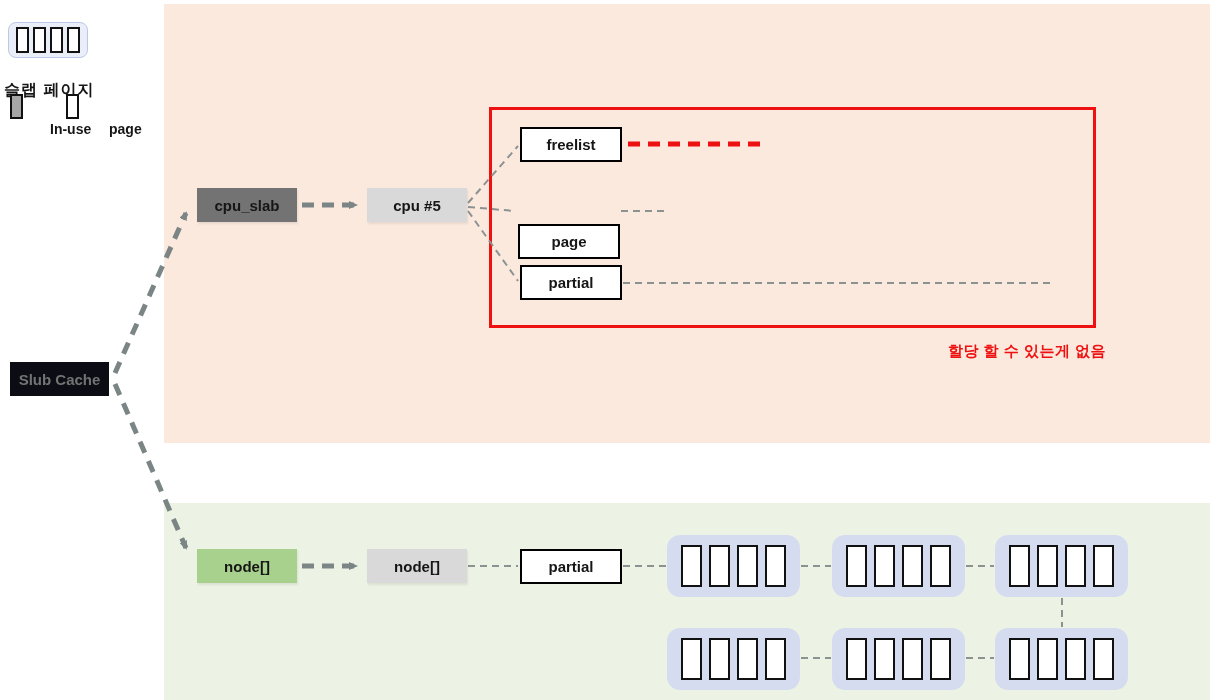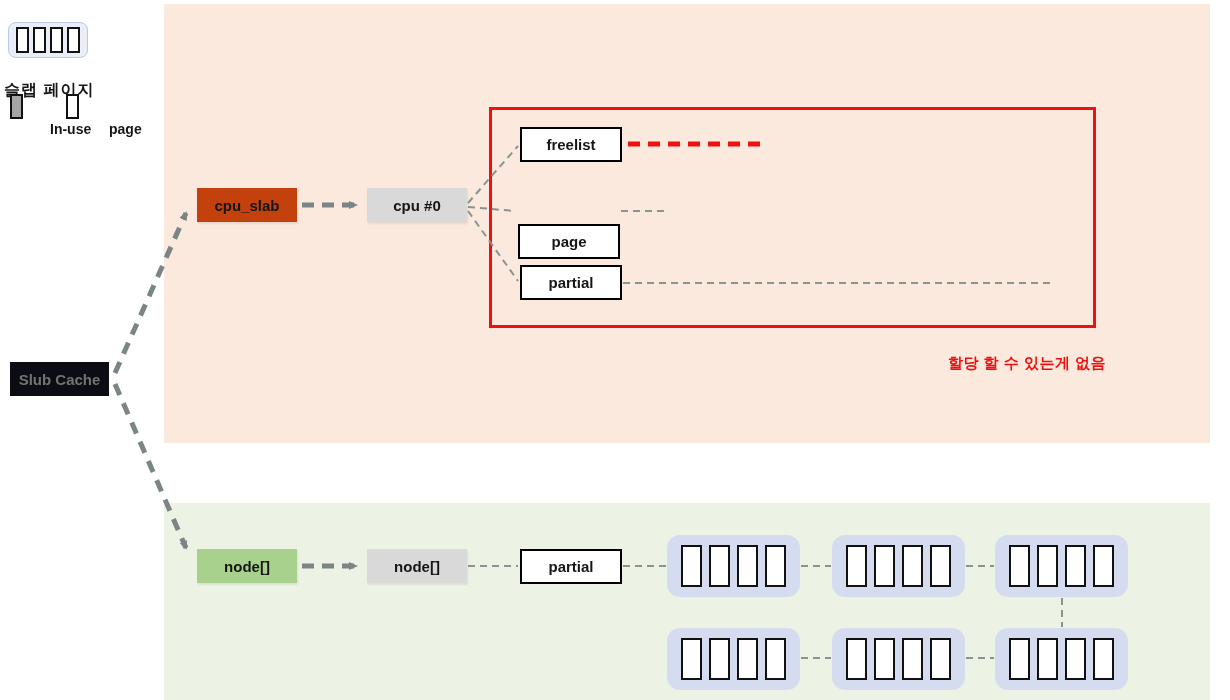--- a/index.html
+++ b/index.html
@@ -22,35 +22,35 @@
   #swatch-inuse{left:10px;top:94px;background:#a6a6a6;}
   #swatch-free{left:66px;top:94px;background:#ffffff;}
   .swatch-label{position:absolute;top:121px;font-size:14px;padding-left:48px;}
   #label-inuse{left:2px;}
   #label-free{left:61px;}
 
   
   .nbox{position:absolute;width:100px;height:34px;display:flex;align-items:center;
     justify-content:center;font-size:15px;box-shadow:1px 2px 2px rgba(0,0,0,0.08);}
   #root-box{left:10px;top:362px;width:99px;background:#0c0c14;color:#737373;box-shadow:none;}
-  #cpu-slab-box{left:197px;top:188px;background:#c2410c;}
+  #cpu-slab-box{left:197px;top:188px;background:#737373;}
   #cpu0-box{left:367px;top:188px;background:#d9d9d9;}
   #node-green-box{left:197px;top:549px;background:#a9d18e;}
   #node-gray-box{left:367px;top:549px;background:#d9d9d9;}
 
   .wbox{position:absolute;width:102px;height:35px;background:#ffffff;border:2px solid #000;
     box-sizing:border-box;display:flex;align-items:center;justify-content:center;font-size:15px;}
   #freelist-box{left:520px;top:127px;}
   #page-box{left:518px;top:194px;margin-top:30px;}
   #partial-cpu-box{left:520px;top:265px;}
   #partial-node-box{left:520px;top:549px;}
 
   #alert-rect{position:absolute;left:489px;top:107px;width:607px;height:221px;
     border:3px solid #ee1111;box-sizing:border-box;background:transparent;}
-  #alert-text{position:absolute;left:942px;top:354px;width:170px;font-size:15px;
+  #alert-text{position:absolute;left:942px;top:342px;width:170px;font-size:15px;
     color:#ee1111;text-align:center;letter-spacing:0.5px;}
 
   
   .slab-group{position:absolute;width:133px;height:62px;background:#d6dcf0;border-radius:13px;
     display:flex;align-items:center;justify-content:center;gap:7px;}
   .slab-cell{width:21px;height:42px;background:#ffffff;border:2px solid #111;box-sizing:border-box;}
   #sg-t1{left:667px;top:535px;} #sg-t2{left:832px;top:535px;} #sg-t3{left:995px;top:535px;}
   #sg-b1{left:667px;top:628px;} #sg-b2{left:832px;top:628px;} #sg-b3{left:995px;top:628px;}
 
   #wires{position:absolute;left:0;top:0;width:1230px;height:700px;pointer-events:none;}
@@ -70,21 +70,21 @@
     <div class="legend-cell"></div>
   </div>
   <div id="legend-slab-label">슬랩 페이지</div>
   <div id="swatch-inuse" class="swatch"></div>
   <div id="swatch-free" class="swatch"></div>
   <div id="label-inuse" class="swatch-label">In-use</div>
   <div id="label-free" class="swatch-label">page</div>
 
   <div id="root-box" class="nbox">Slub Cache</div>
   <div id="cpu-slab-box" class="nbox">cpu_slab</div>
-  <div id="cpu0-box" class="nbox">cpu #0</div>
+  <div id="cpu0-box" class="nbox">cpu #5</div>
   <div id="node-green-box" class="nbox">node[]</div>
   <div id="node-gray-box" class="nbox">node[]</div>
 
   <div id="freelist-box" class="wbox">freelist</div>
   <div id="page-box" class="wbox">page</div>
   <div id="partial-cpu-box" class="wbox">partial</div>
   <div id="partial-node-box" class="wbox">partial</div>
 
   <div id="alert-rect"></div>
   <div id="alert-text">할당 할 수 있는게 없음</div>

